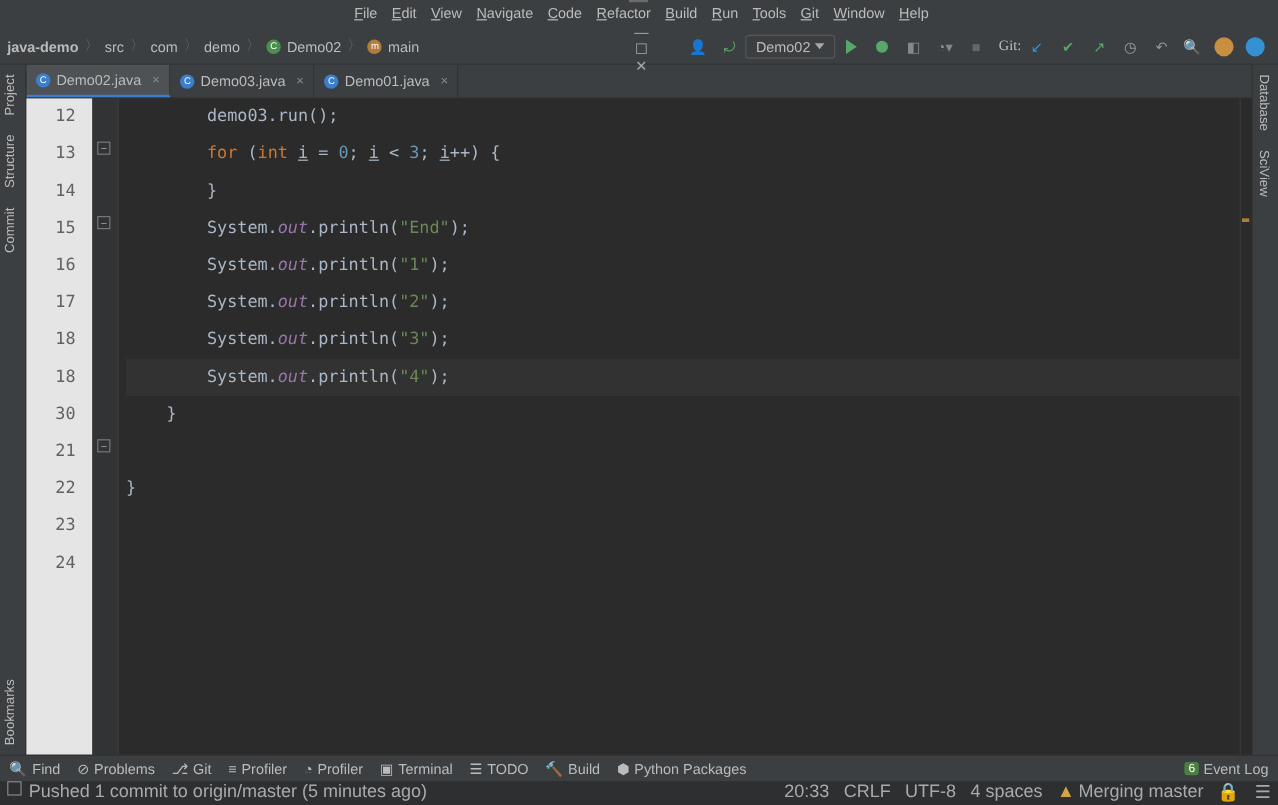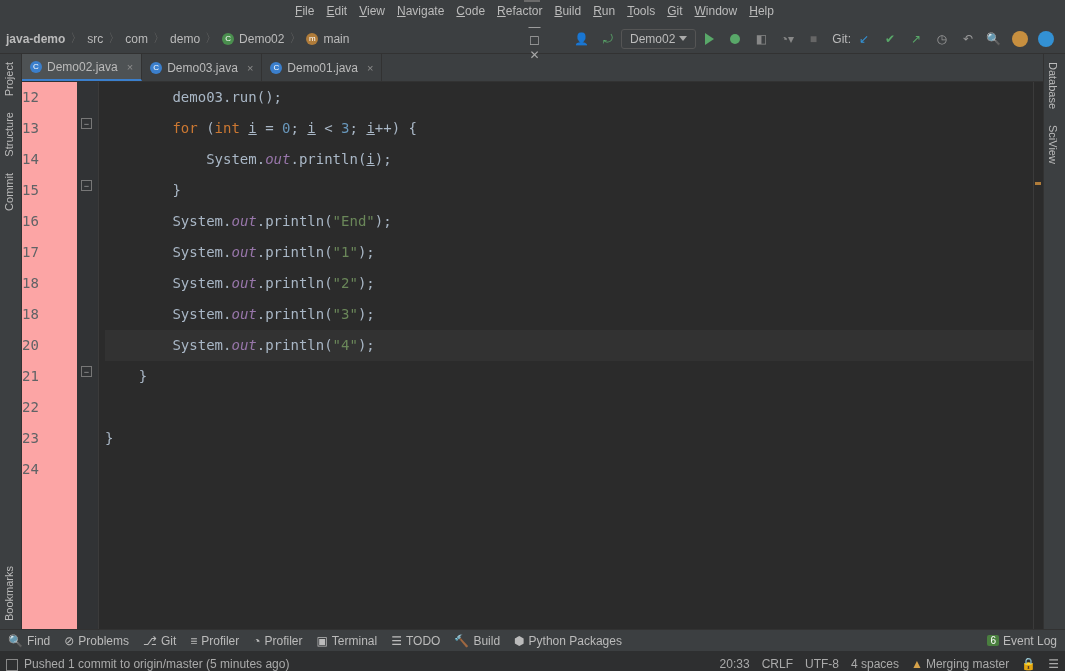--- a/index.html
+++ b/index.html
@@ -62,21 +62,21 @@
   display:inline-flex; align-items:center; justify-content:center;
   margin: 0 3px;
 }
 .run-config {
   border:1px solid #555; padding:2px 8px; border-radius:3px;
   display:flex; align-items:center; gap:4px;
 }
 .tri-down { width:0; height:0; border-left:4px solid transparent; border-right:4px solid transparent; border-top:5px solid #aaa;}
 .play { width:0;height:0;border-top:6px solid transparent;border-bottom:6px solid transparent;border-left:9px solid #59a869;}
 .bug { width:10px;height:10px;border-radius:50%;background:#59a869;}
-.git-label { color:#bbb; margin-left:6px; }
+.git-label { color:#bbb; margin-left:6px;font-family:Liberation Serif, serif; }
 .git-blue { color:#3391d4; }
 .git-green { color:#59a869; }
 .avatar{width:16px;height:16px;border-radius:50%;background:#c78f3f;}
 .play-circ{width:16px;height:16px;border-radius:50%;background:#3391d4;}
 
 
 .tabs {
   height: 28px;
   display:flex; align-items:stretch;
   background:#3c3f41;
@@ -119,21 +119,22 @@
 }
 
 
 .editor-wrap{
   position:absolute; left:22px; right:22px; top:82px; bottom:42px;
   background:#2b2b2b;
   display:flex;
 }
 .gutter{
   width:55px;
-  background:#fca5a5;
+  background:#e5e5e5;
+  text-align:right;
   padding-right:14px;
   color:#606366;
   font-family:Consolas, monospace;
   font-size:14px;
   line-height:31px;
   position:relative;
 }
 .fold-col{
   width:22px;
   background:#313335;
@@ -185,23 +186,23 @@
   gap:14px;
 }
 .bottombar .bitem{display:flex;align-items:center;gap:4px;color:#bbb;font-size:12px;}
 .bottombar .flex{flex:1;}
 .bottombar .pill{background:#4a7f3f;color:#fff;border-radius:2px;padding:0 3px;font-size:10px;}
 
 
 .statusbar{
   position:absolute; left:0; right:0; bottom:0; height:20px;
   background:#2e2f30;
-  display:flex; align-items:flex-end;
+  display:flex; align-items:flex-start;
   padding:0 6px;
-  font-size:12px; color:#aaa;margin-top:32px;
+  font-size:15px; color:#aaa;margin-top:32px;
 }
 .statusbar .flex{flex:1;}
 .statusbar .sitem{margin-left:12px;}
 .statusbar .warn-ico{color:#d6a24a; margin-right:3px;}
 
 .sicon{width:12px;height:12px;border:1px solid #888;display:inline-block;}
 </style>
 </head>
 <body>
 
@@ -318,35 +319,34 @@
 <div class="editor-wrap">
   <div class="gutter" id="gutter">
       <div>12</div>
       <div>13</div>
       <div>14</div>
       <div>15</div>
       <div>16</div>
       <div>17</div>
       <div>18</div>
       <div>18</div>
-      <div>20</div>
+      <div>30</div>
       <div>21</div>
       <div>22</div>
       <div>23</div>
       <div>24</div>
     </div>
   <div class="fold-col" id="foldcol">
       <div class="fold-mark" style="top: 36px;">−</div>
       <div class="fold-mark" style="top: 98px;">−</div>
       <div class="fold-mark" style="top: 284px;">−</div>
     </div>
   <div class="code" id="code">
       <div class="line">&nbsp;&nbsp;&nbsp;&nbsp;&nbsp;&nbsp;&nbsp;&nbsp;<span>demo03.run();</span></div>
       <div class="line">&nbsp;&nbsp;&nbsp;&nbsp;&nbsp;&nbsp;&nbsp;&nbsp;<span class="kw">for </span><span>(</span><span class="kw">int </span><span class="uvar">i</span><span> = </span><span class="num">0</span><span>; </span><span class="uvar">i</span><span> &lt; </span><span class="num">3</span><span>; </span><span class="uvar">i</span><span>++) {</span></div>
-      <div class="line">&nbsp;&nbsp;&nbsp;&nbsp;&nbsp;&nbsp;&nbsp;&nbsp;&nbsp;&nbsp;&nbsp;&nbsp;<span>System.</span><span class="fld">out</span><span>.println(</span><span class="uvar">i</span><span>);</span></div>
       <div class="line">&nbsp;&nbsp;&nbsp;&nbsp;&nbsp;&nbsp;&nbsp;&nbsp;<span>}</span></div>
       <div class="line">&nbsp;&nbsp;&nbsp;&nbsp;&nbsp;&nbsp;&nbsp;&nbsp;<span>System.</span><span class="fld">out</span><span>.println(</span><span class="str">"End"</span><span>);</span></div>
       <div class="line">&nbsp;&nbsp;&nbsp;&nbsp;&nbsp;&nbsp;&nbsp;&nbsp;<span>System.</span><span class="fld">out</span><span>.println(</span><span class="str">"1"</span><span>);</span></div>
       <div class="line">&nbsp;&nbsp;&nbsp;&nbsp;&nbsp;&nbsp;&nbsp;&nbsp;<span>System.</span><span class="fld">out</span><span>.println(</span><span class="str">"2"</span><span>);</span></div>
       <div class="line">&nbsp;&nbsp;&nbsp;&nbsp;&nbsp;&nbsp;&nbsp;&nbsp;<span>System.</span><span class="fld">out</span><span>.println(</span><span class="str">"3"</span><span>);</span></div>
       <div class="line hl-line">&nbsp;&nbsp;&nbsp;&nbsp;&nbsp;&nbsp;&nbsp;&nbsp;<span>System.</span><span class="fld">out</span><span>.println(</span><span class="str">"4"</span><span>);</span></div>
       <div class="line">&nbsp;&nbsp;&nbsp;&nbsp;<span>}</span></div>
       <div class="line"><span></span></div>
       <div class="line"><span>}</span></div>
       <div class="line"><span></span></div>

